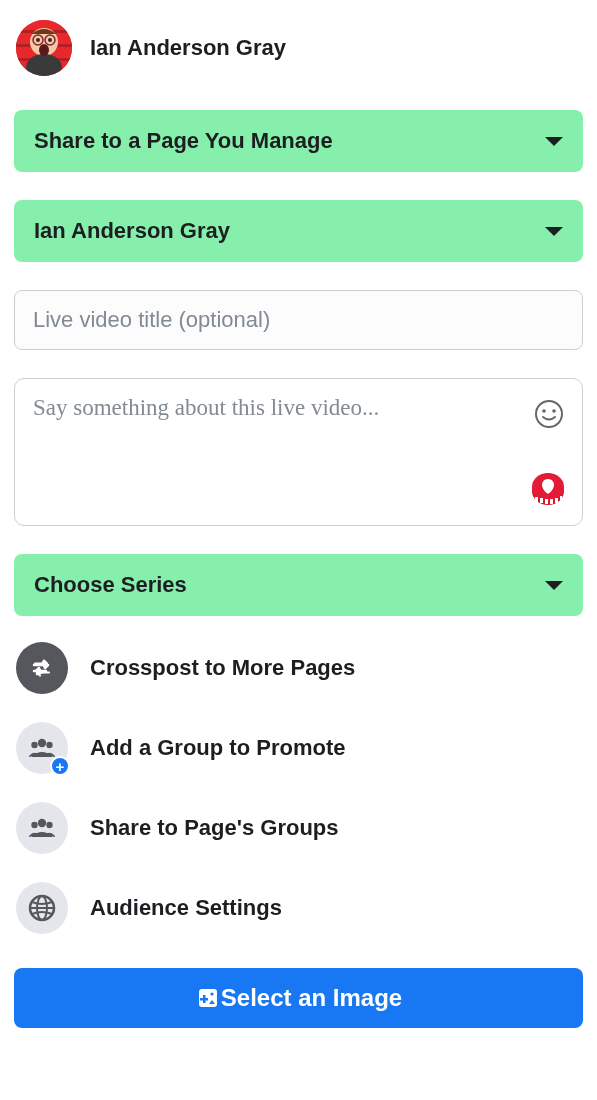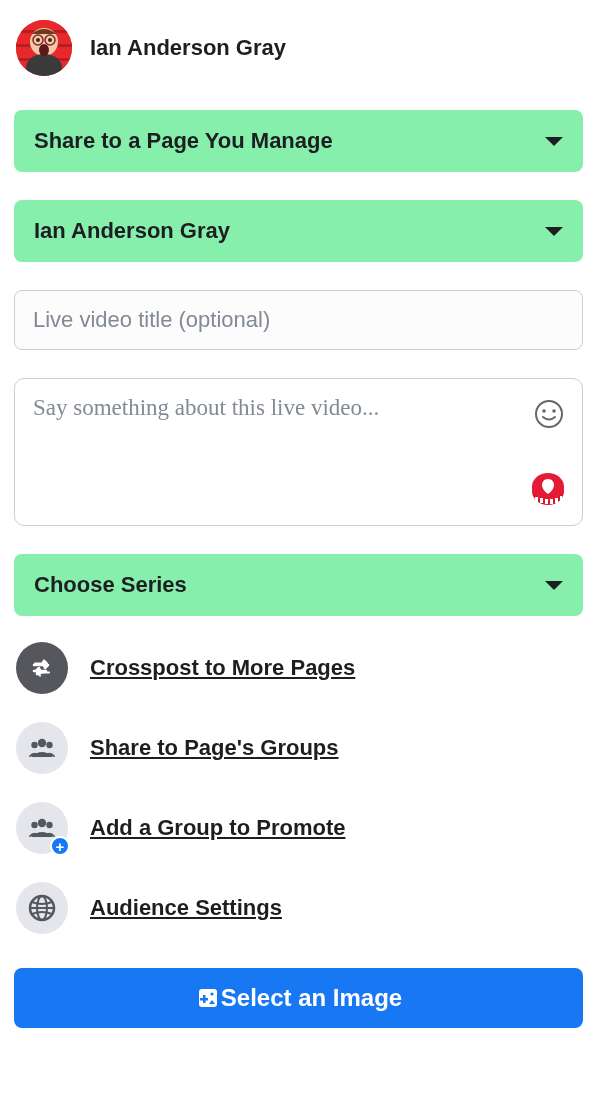--- a/index.html
+++ b/index.html
@@ -144,21 +144,21 @@
       border-radius: 8px;
       padding: 16px;
       font-size: 24px;
       font-weight: 700;
       display: flex;
       align-items: center;
       justify-content: center;
       cursor: pointer;
       margin-top: 20px;
     }
-    .options-list { margin-top: -6px; text-decoration: underline; }
+    .options-list { margin-top: -6px; }
     .dropdown.tight { margin-bottom: 18px; justify-content: space-between; }
   </style>
 </head>
 <body>
 
 
 
 
 <div class="profile-row">
   <div class="avatar">
@@ -246,37 +246,37 @@
   <div class="option-row">
     <div class="option-icon-wrap">
       <svg width="32" height="32" viewBox="0 0 32 32">
         <circle cx="16" cy="11" r="4.2" fill="#55575c"></circle>
         <circle cx="8.5" cy="13" r="3.2" fill="#55575c"></circle>
         <circle cx="23.5" cy="13" r="3.2" fill="#55575c"></circle>
         <path d="M6 24 Q16 16 26 24 L26 25 L6 25 Z" fill="#55575c"></path>
         <path d="M3 24 Q8 18 13 23 L3 25 Z" fill="#55575c"></path>
         <path d="M29 24 Q24 18 19 23 L29 25 Z" fill="#55575c"></path>
       </svg>
+      <span class="plus-badge"></span>
     </div>
-    <span class="option-label">Share to Page's Groups</span>
+    <span class="option-label">Add a Group to Promote</span>
   </div>
 
   <div class="option-row">
     <div class="option-icon-wrap">
       <svg width="32" height="32" viewBox="0 0 32 32">
         <circle cx="16" cy="11" r="4.2" fill="#55575c"></circle>
         <circle cx="8.5" cy="13" r="3.2" fill="#55575c"></circle>
         <circle cx="23.5" cy="13" r="3.2" fill="#55575c"></circle>
         <path d="M6 24 Q16 16 26 24 L26 25 L6 25 Z" fill="#55575c"></path>
         <path d="M3 24 Q8 18 13 23 L3 25 Z" fill="#55575c"></path>
         <path d="M29 24 Q24 18 19 23 L29 25 Z" fill="#55575c"></path>
       </svg>
-      <span class="plus-badge"></span>
     </div>
-    <span class="option-label">Add a Group to Promote</span>
+    <span class="option-label">Share to Page's Groups</span>
   </div>
 
   <div class="option-row">
     <div class="option-icon-wrap">
       <svg width="32" height="32" viewBox="0 0 32 32">
         <circle cx="16" cy="16" r="12" fill="none" stroke="#55575c" stroke-width="2.5"></circle>
         <ellipse cx="16" cy="16" rx="5" ry="12" fill="none" stroke="#55575c" stroke-width="2"></ellipse>
         <line x1="4" y1="16" x2="28" y2="16" stroke="#55575c" stroke-width="2"></line>
         <path d="M6 10 Q16 14 26 10" fill="none" stroke="#55575c" stroke-width="2"></path>
         <path d="M6 22 Q16 18 26 22" fill="none" stroke="#55575c" stroke-width="2"></path>

